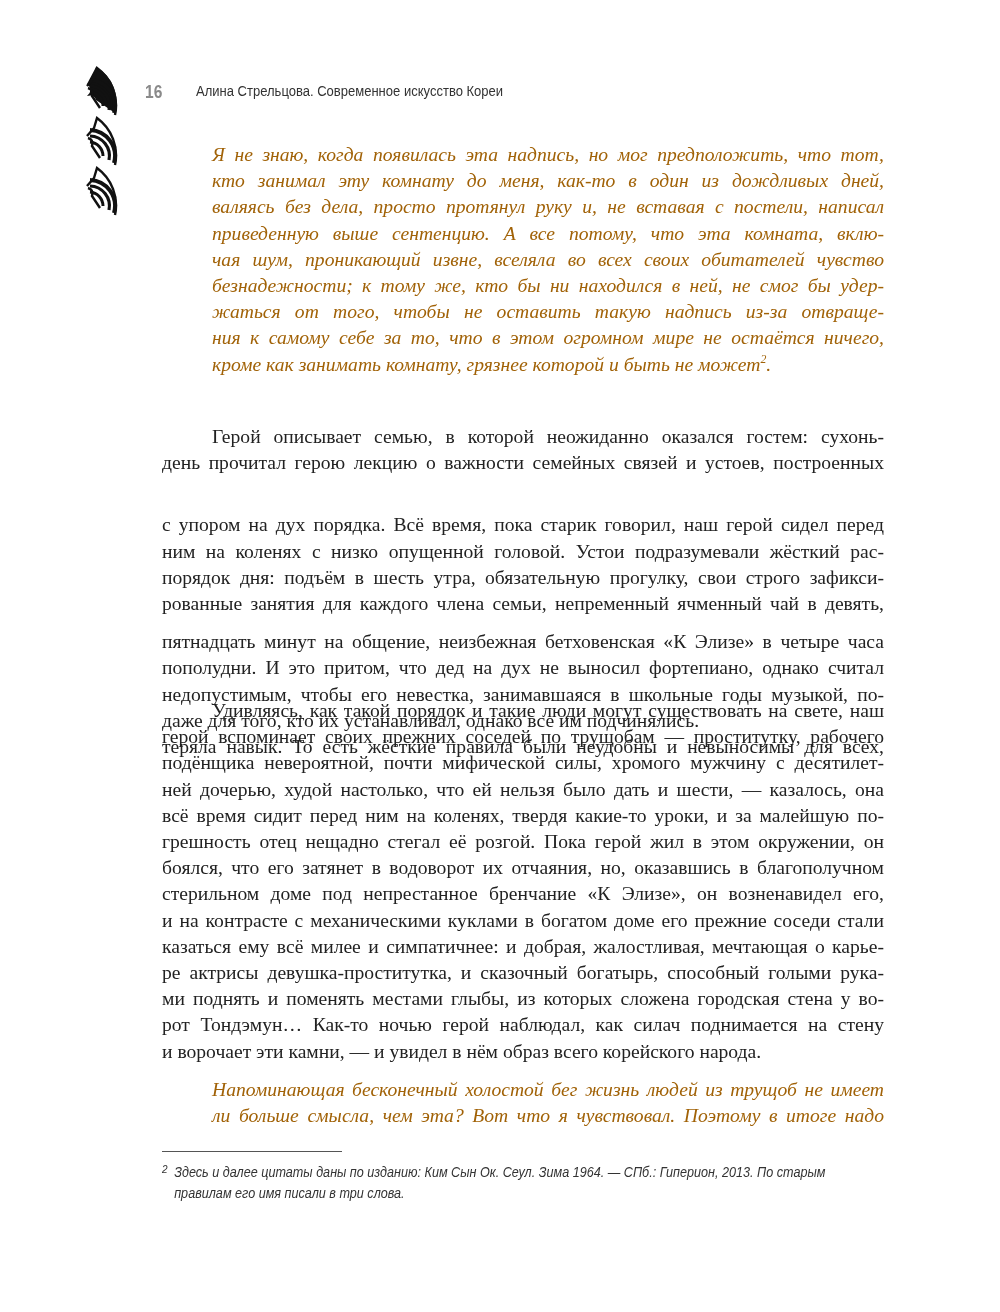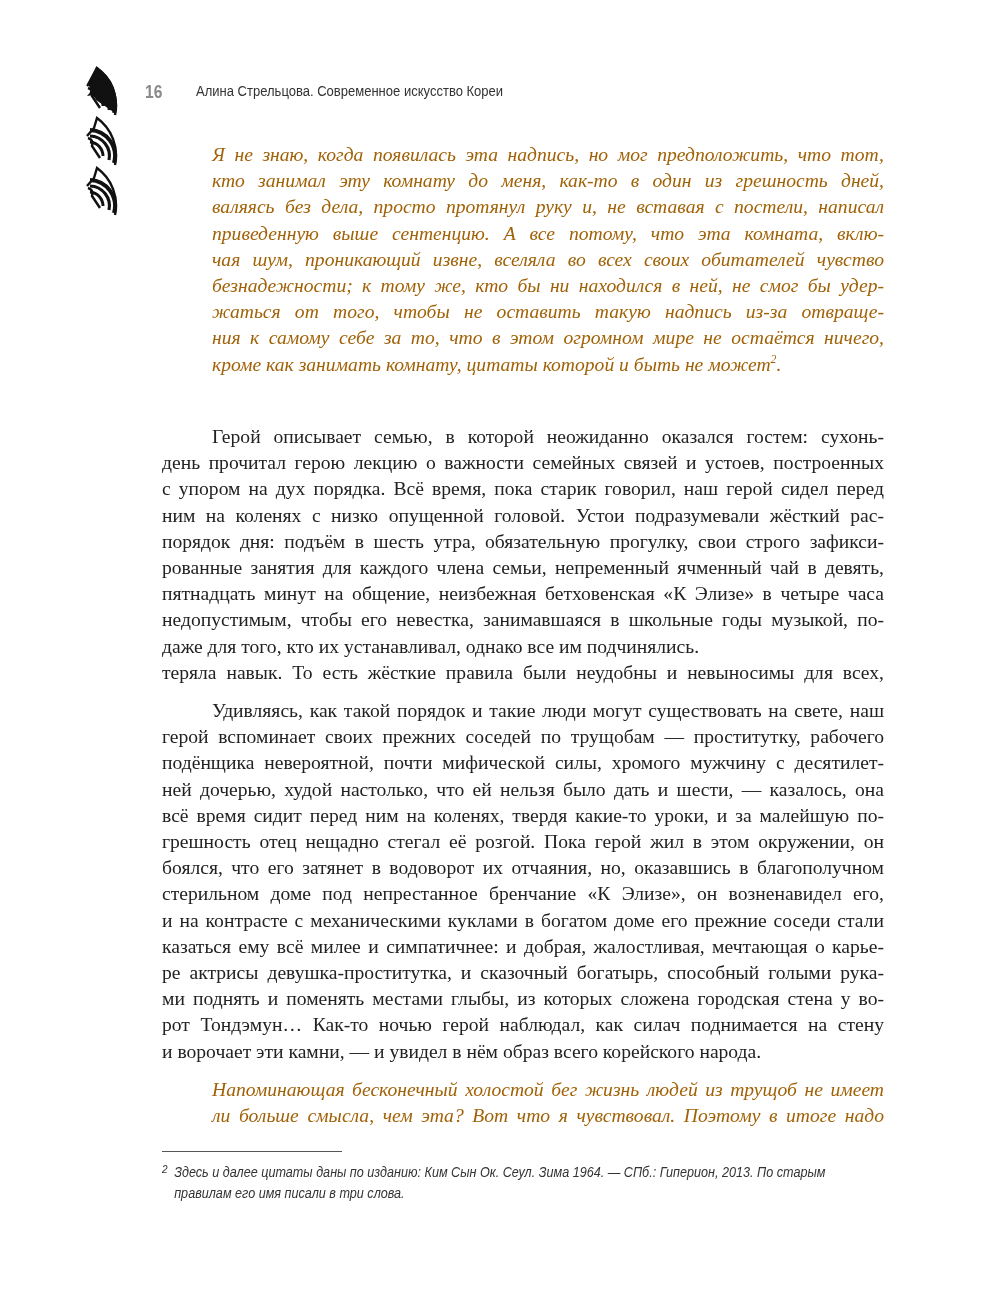--- a/index.html
+++ b/index.html
@@ -56,38 +56,39 @@
       <path d="M4 22 Q10 24 8 30 L16 42" stroke="#111" stroke-width="2.4"></path>
     </g>
   </g>
 </svg>
 
 <div class="page-number">16</div>
 <div class="running-head">Алина Стрельцова.  Современное искусство Кореи</div>
 
 <div class="quote quote1">
   <span class="line" style="white-space: normal;">Я не знаю, когда появилась эта надпись, но мог предположить, что тот,</span>
-  <span class="line" style="white-space: normal;">кто занимал эту комнату до меня, как-то в один из грешность дней,</span>
+  <span class="line" style="white-space: normal;">кто занимал эту комнату до меня, как-то в один из дождливых дней,</span>
   <span class="line" style="white-space: normal;">валяясь без дела, просто протянул руку и, не вставая с постели, написал</span>
   <span class="line" style="white-space: normal;">приведенную выше сентенцию. А все потому, что эта комната, вклю-</span>
   <span class="line" style="white-space: normal;">чая шум, проникающий извне, вселяла во всех своих обитателей чувство</span>
   <span class="line" style="white-space: normal;">безнадежности; к тому же, кто бы ни находился в ней, не смог бы удер-</span>
   <span class="line" style="white-space: normal;">жаться от того, чтобы не оставить такую надпись из-за отвраще-</span>
   <span class="line" style="white-space: normal;">ния к самому себе за то, что в этом огромном мире не остаётся ничего,</span>
-  <span class="line last" style="white-space: normal;"><span>кроме как занимать комнату, цитаты которой и быть не может</span><sup>2</sup><span>.</span></span>
+  <span class="line last" style="white-space: normal;"><span>кроме как занимать комнату, грязнее которой и быть не может</span><sup>2</sup><span>.</span></span>
 </div>
 
 <div class="body-text para1">
   <span class="line indent" style="white-space: normal;">Герой описывает семью, в которой неожиданно оказался гостем: сухонь-</span>
   <span class="line" style="white-space: normal;">день прочитал герою лекцию о важности семейных связей и устоев, построенных</span>
-  <span class="line" style="white-space: normal;">с упором на дух порядка. Всё время, пока старик говорил, наш герой сидел перед</span>
+  <span class="line" style="white-space: normal; margin-top: 36px;">с упором на дух порядка. Всё время, пока старик говорил, наш герой сидел перед</span>
   <span class="line" style="white-space: normal;">ним на коленях с низко опущенной головой. Устои подразумевали жёсткий рас-</span>
   <span class="line" style="white-space: normal;">порядок дня: подъём в шесть утра, обязательную прогулку, свои строго зафикси-</span>
   <span class="line" style="white-space: normal;">рованные занятия для каждого члена семьи, непременный ячменный чай в девять,</span>
-  <span class="line" style="white-space: normal;">пятнадцать минут на общение, неизбежная бетховенская «К Элизе» в четыре часа</span>
+  <span class="line" style="white-space: normal; margin-top: 12px;">пятнадцать минут на общение, неизбежная бетховенская «К Элизе» в четыре часа</span>
+  <span class="line" style="white-space: normal;">пополудни. И это притом, что дед на дух не выносил фортепиано, однако считал</span>
   <span class="line" style="white-space: normal;">недопустимым, чтобы его невестка, занимавшаяся в школьные годы музыкой, по-</span>
   <span class="line last" style="white-space: normal;">даже для того, кто их устанавливал, однако все им подчинялись.</span>
   <span class="line" style="white-space: normal;">теряла навык. То есть жёсткие правила были неудобны и невыносимы для всех,</span>
 </div>
 
 <div class="body-text para2">
   <span class="line indent" style="white-space: normal;">Удивляясь, как такой порядок и такие люди могут существовать на свете, наш</span>
   <span class="line" style="white-space: normal;">герой вспоминает своих прежних соседей по трущобам — проститутку, рабочего</span>
   <span class="line" style="white-space: normal;">подёнщика невероятной, почти мифической силы, хромого мужчину с десятилет-</span>
   <span class="line" style="white-space: normal;">ней дочерью, худой настолько, что ей нельзя было дать и шести, — казалось, она</span>

